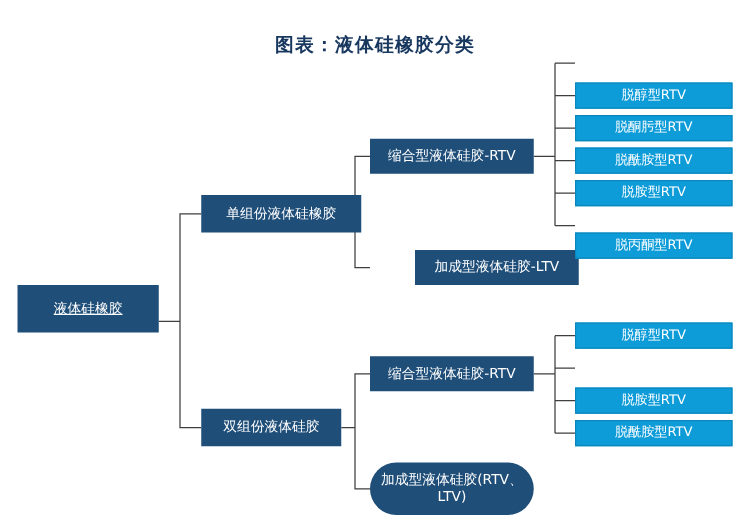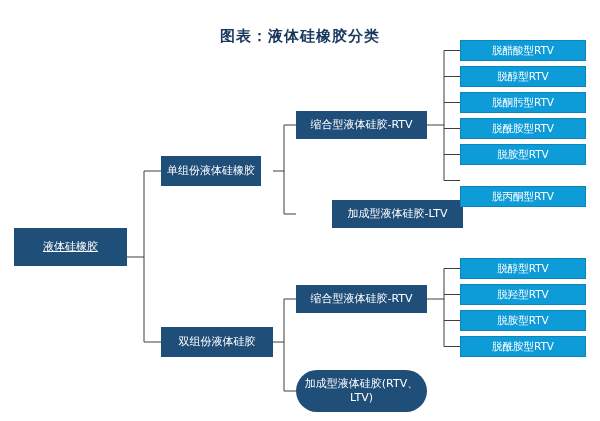--- a/index.html
+++ b/index.html
@@ -28,21 +28,21 @@
   }
   .dark{background:var(--dark,#1F4E79);}
   .leaf{
     background:var(--leaf,#0E9CD9);
     border:1px solid var(--leafBorder,#0B86BB);
     left:460px;width:126px;height:21px;
     font-size:10.5px;
   }
   
   #root{left:14px;top:228px;width:113px;height:38px;text-decoration:underline;}
-  #b1{left:161px;top:156px;width:100px;height:30px;}
+  #b1{left:161px;top:156px;width:128px;height:30px;}
   #b2{left:161px;top:327px;width:112px;height:30px;}
   #c1{left:296px;top:111px;width:131px;height:28px;}
   #c2{left:296px;top:200px;width:131px;height:28px;margin-left:36px;}
   #c3{left:296px;top:285px;width:131px;height:28px;}
   #c4{left:296px;top:370px;width:131px;height:42px;border-radius:21px;}
   #l1{top:40px;}  #l2{top:66px;}  #l3{top:92px;}
   #l4{top:118px;} #l5{top:144px;} #l6{top:186px;}
   #m1{top:258px;} #m2{top:284px;} #m3{top:310px;} #m4{top:336px;}
 </style>
 </head>
@@ -68,25 +68,23 @@
   <div id="root" class="node dark">液体硅橡胶</div>
 
   <div id="b1" class="node dark">单组份液体硅橡胶</div>
   <div id="b2" class="node dark">双组份液体硅胶</div>
 
   <div id="c1" class="node dark">缩合型液体硅胶-RTV</div>
   <div id="c2" class="node dark">加成型液体硅胶-LTV</div>
   <div id="c3" class="node dark">缩合型液体硅胶-RTV</div>
   <div id="c4" class="node dark">加成型液体硅胶(RTV、LTV)</div>
 
-  <div id="l1" class="node leaf">脱醋酸型RTV</div>
   <div id="l2" class="node leaf">脱醇型RTV</div>
   <div id="l3" class="node leaf">脱酮肟型RTV</div>
   <div id="l4" class="node leaf">脱酰胺型RTV</div>
   <div id="l5" class="node leaf">脱胺型RTV</div>
   <div id="l6" class="node leaf">脱丙酮型RTV</div>
 
   <div id="m1" class="node leaf">脱醇型RTV</div>
-  <div id="m2" class="node leaf">脱羟型RTV</div>
   <div id="m3" class="node leaf">脱胺型RTV</div>
   <div id="m4" class="node leaf">脱酰胺型RTV</div>
 
 </div>
 
 </body></html>

